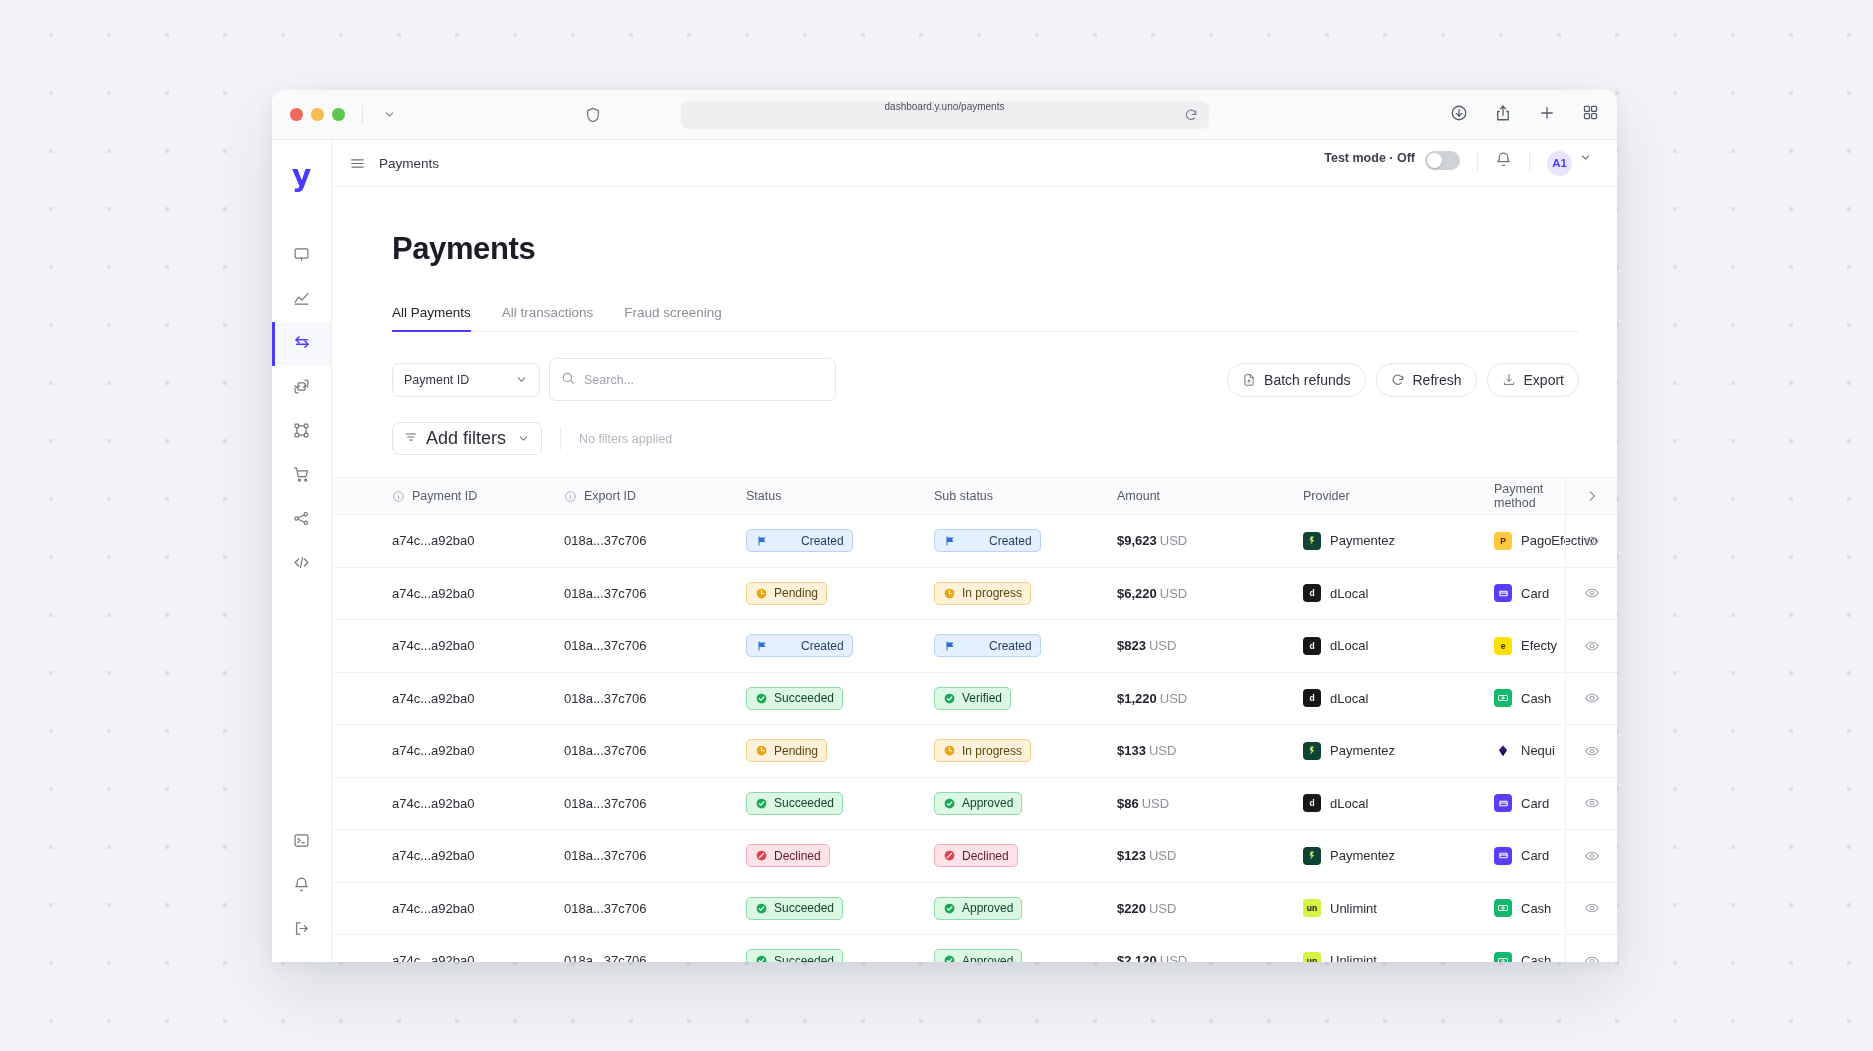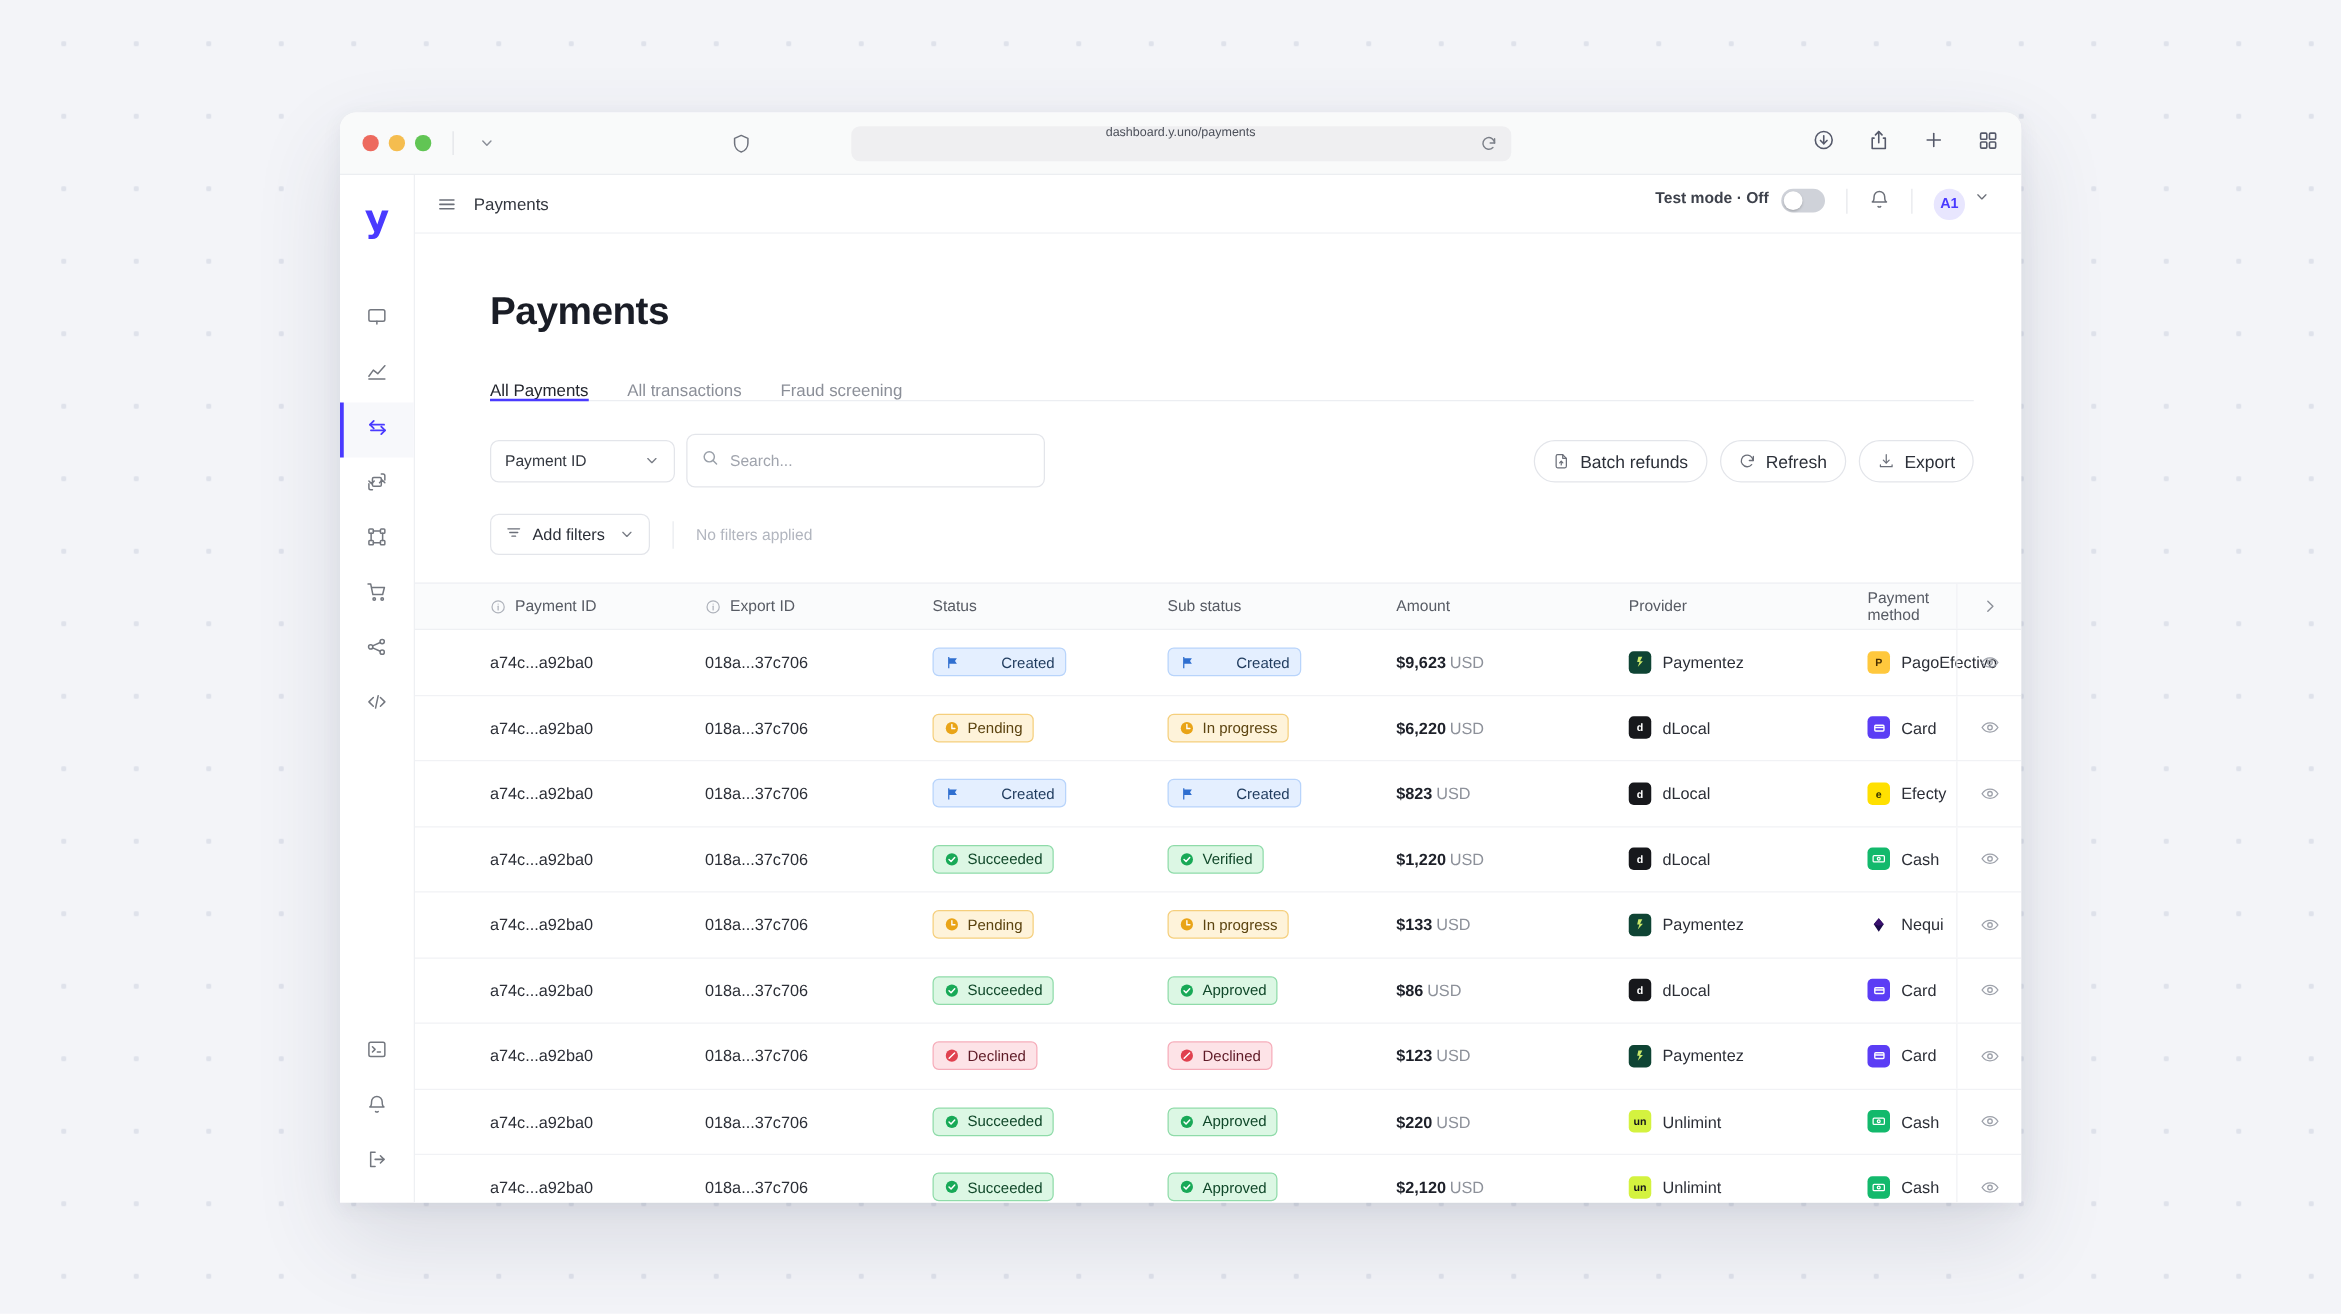--- a/index.html
+++ b/index.html
@@ -134,21 +134,21 @@
     padding: 44px 0 0 60px; letter-spacing: -0.4px;
   }
 
   .tabs {
     display: flex; gap: 31px;
     margin: 38px 38px 0 60px;
     border-bottom: 1px solid #eceef2;
   }
   .tab {
     font-size: 13.5px; color: #8b8f98;
-    position: relative; white-space: nowrap;
+    padding-bottom: 11px; position: relative; white-space: nowrap;
   }
   .tab.active { color: #23262e; }
   .tab.active::after {
     content: ""; position: absolute; left: 0; right: 0; bottom: -1px;
     height: 2px; background: #4a3aff;
   }
 
   .toolbar {
     display: flex; align-items: center;
     margin: 26px 38px 0 60px;
@@ -180,21 +180,21 @@
   }
   .btn .bi { color: #6b6f79; display: flex; }
 
   .filterbar {
     display: flex; align-items: center;
     margin: 21px 38px 0 60px;
   }
   .filter-btn {
     height: 33px; border: 1px solid #e3e5ea; border-radius: 7px;
     background: #fff; display: flex; align-items: center; gap: 8px;
-    padding: 0 11px; font-size: 13px; color: #2c3039;
+    padding: 0 11px; font-size: 18px; color: #2c3039;
   }
   .filter-btn .f-chev { color: #7a7e87; display: flex; margin-left: 3px; }
   .fdiv { width: 1px; height: 22px; background: #e9ebef; margin: 0 18px; }
   .nofilters { font-size: 12.5px; color: #b2b6bf; }
 
   
   .table { margin-top: 22px; }
   .thead {
     display: flex; align-items: center;
     height: 38px;

